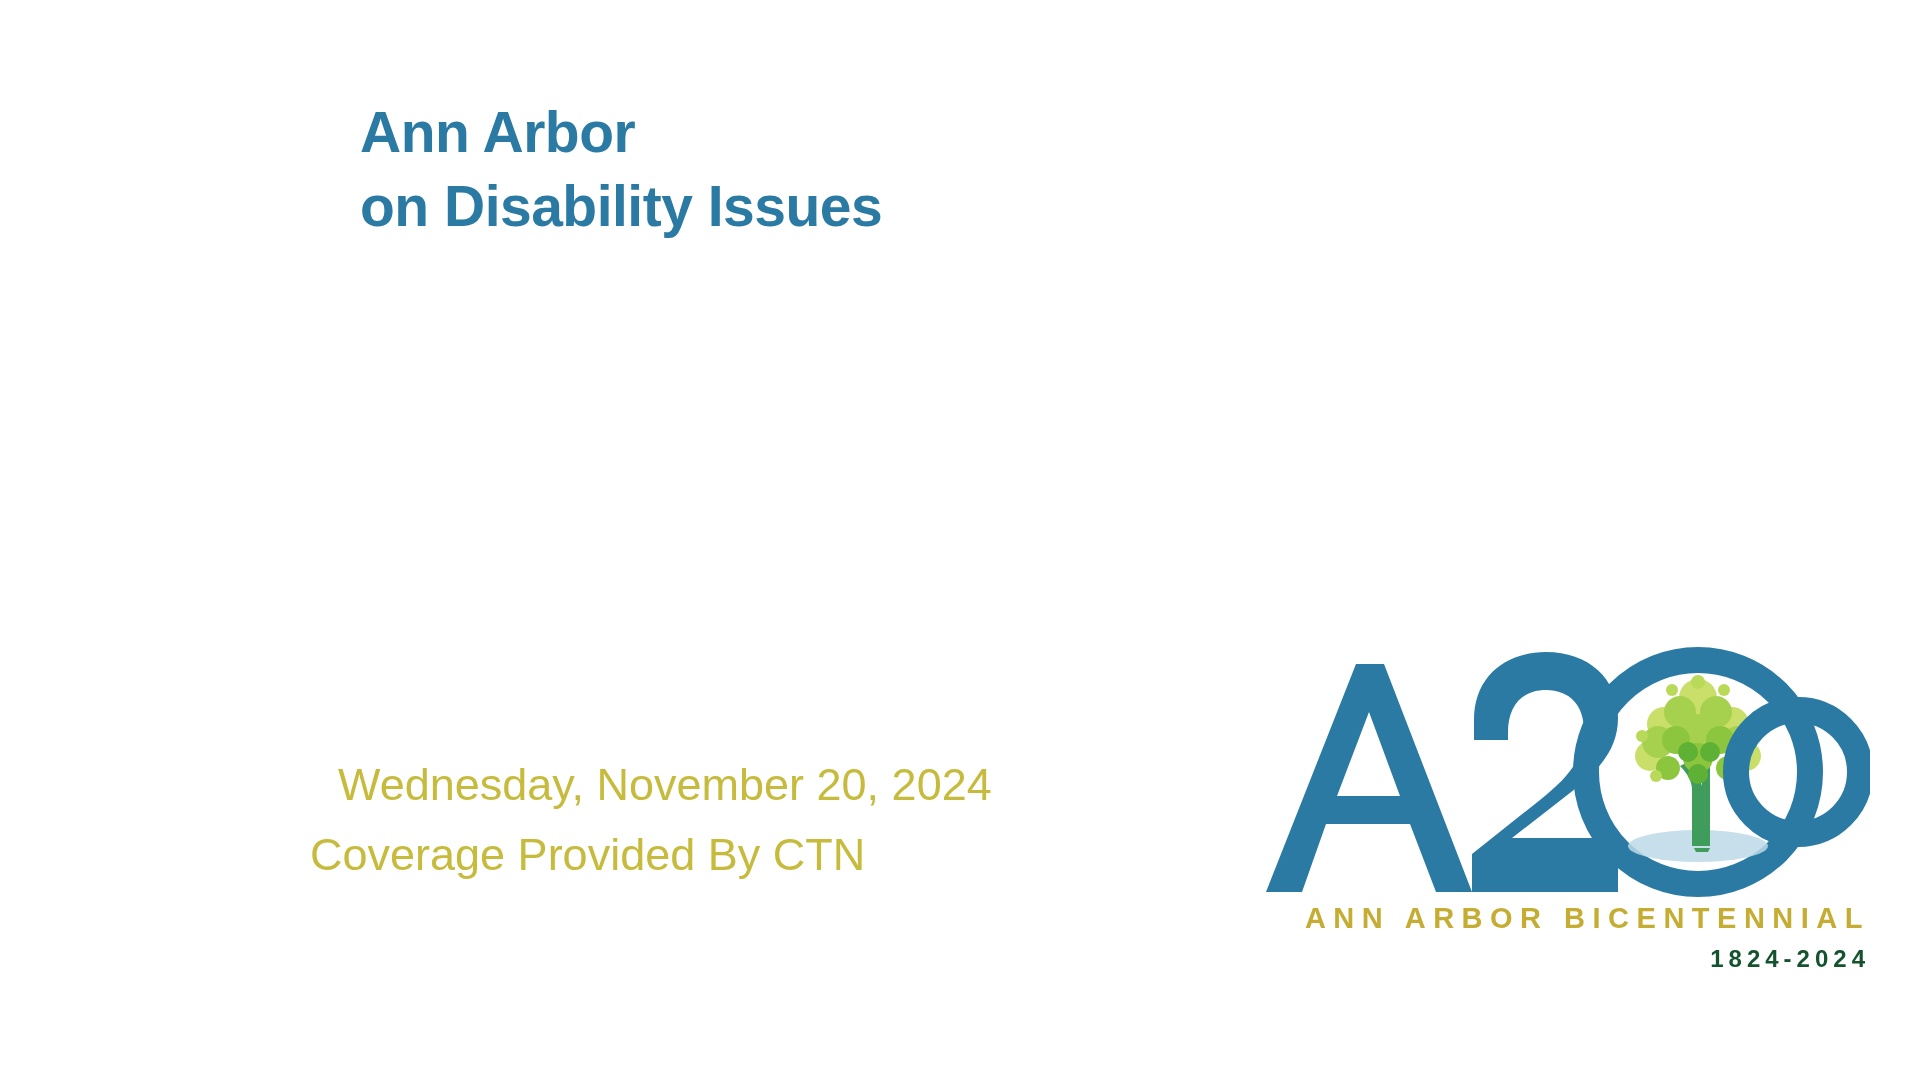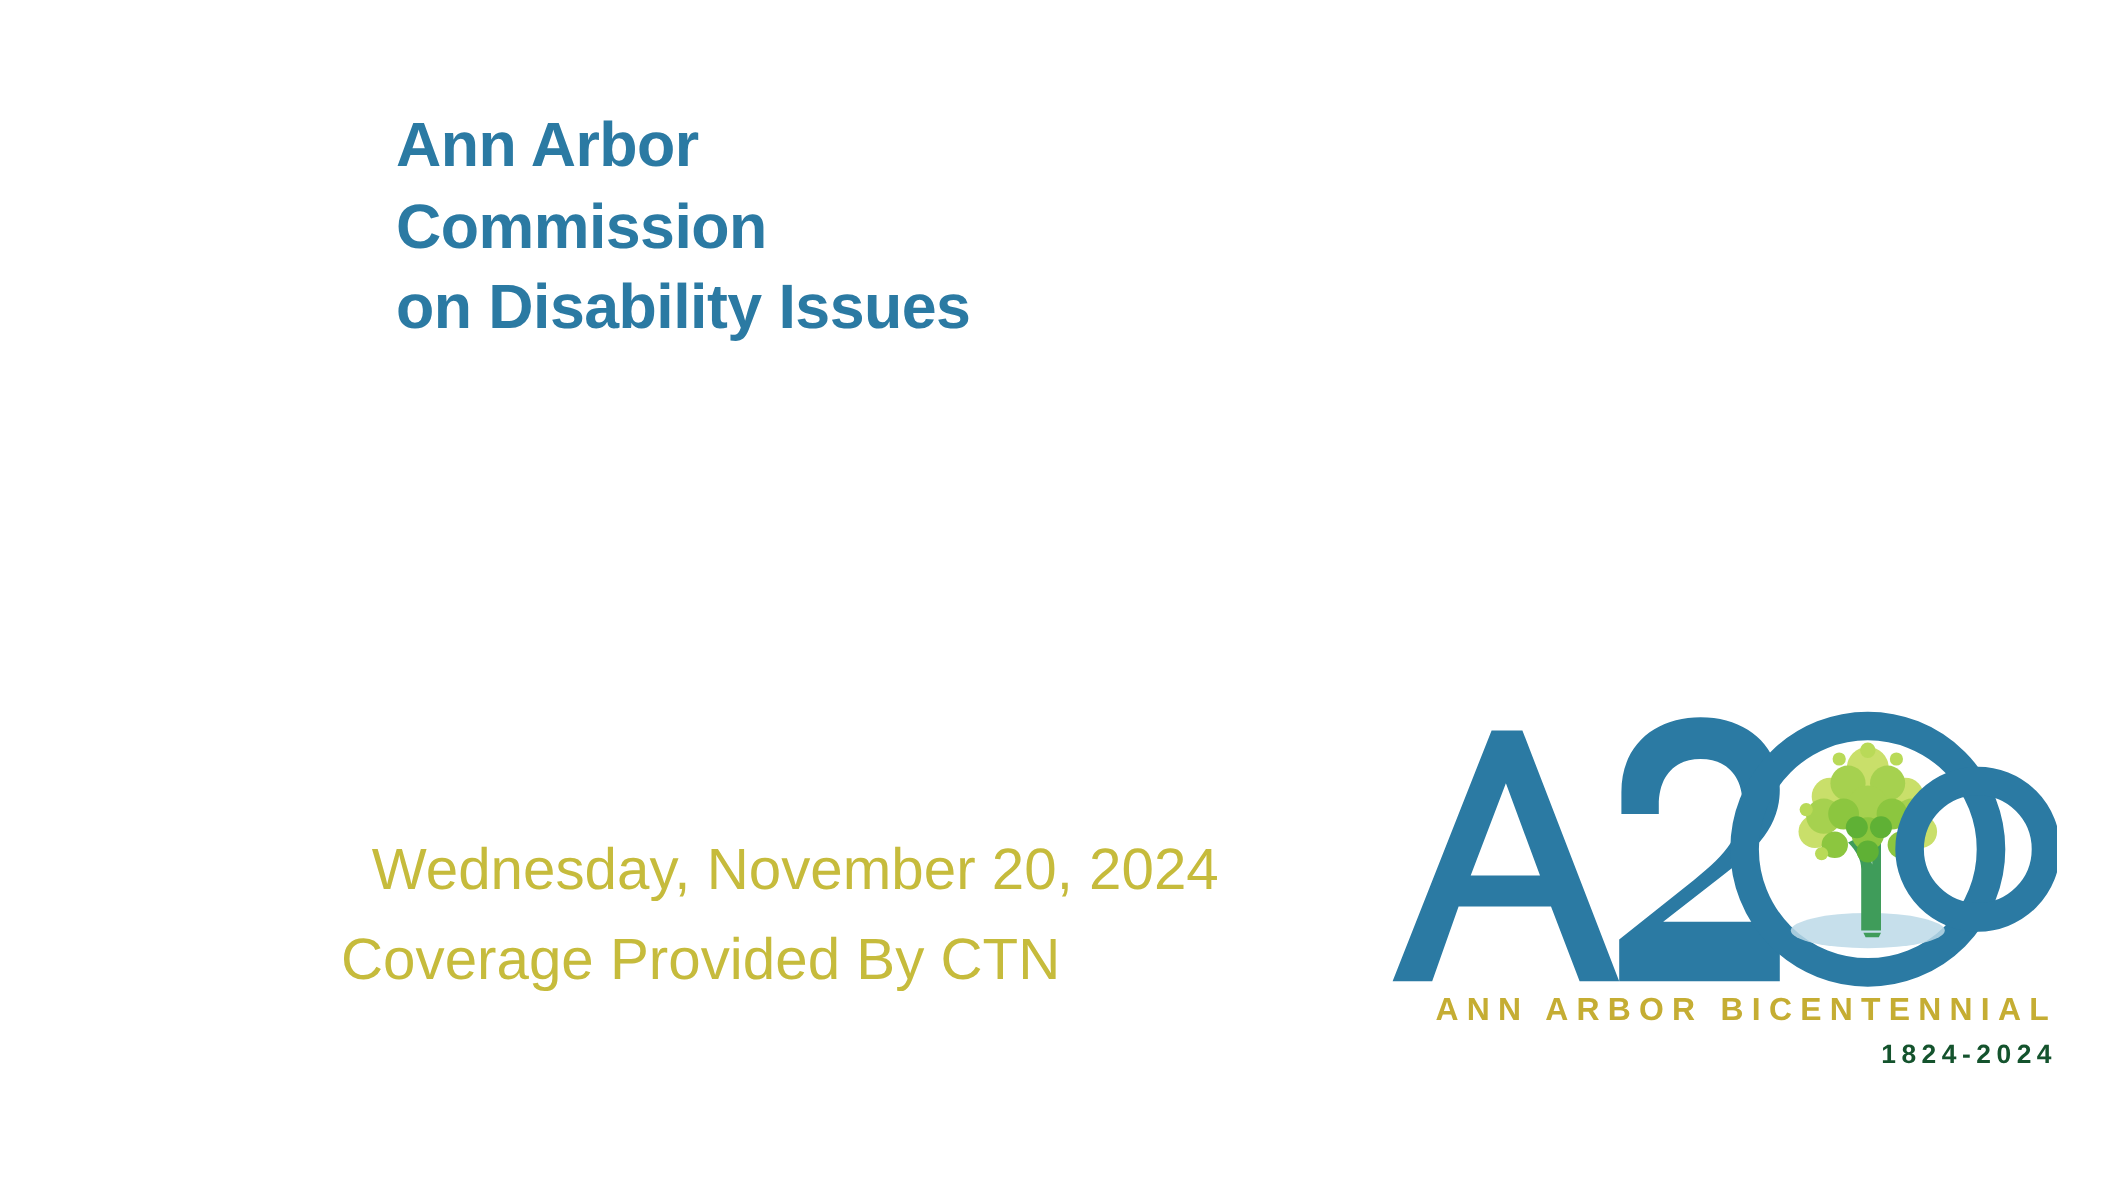--- a/index.html
+++ b/index.html
@@ -39,21 +39,21 @@
 
   
   .subtitle-block {
     position: absolute;
     left: 310px;
     top: 750px;
     width: 960px;
   }
   .subtitle-line {
     color: #c6bb3c;
-    font-size: 53px;
+    font-size: 45px;
     line-height: 1.55;
     white-space: nowrap;
   }
   .subtitle-line.date {
     padding-left: 28px;
   }
 
   
   .logo {
     position: absolute;
@@ -94,21 +94,20 @@
     white-space: nowrap;
   }
 </style>
 </head>
 <body>
 
 <div class="slide">
 
   <div class="title-block">
     <div class="title-line">Ann Arbor</div>
-    <div class="title-line">Commission</div>
     <div class="title-line">on Disability Issues</div>
   </div>
 
   <div class="subtitle-block">
     <div class="subtitle-line date">Wednesday, November 20, 2024</div>
     <div class="subtitle-line">Coverage Provided By CTN</div>
   </div>
 
   <div class="logo">
 

